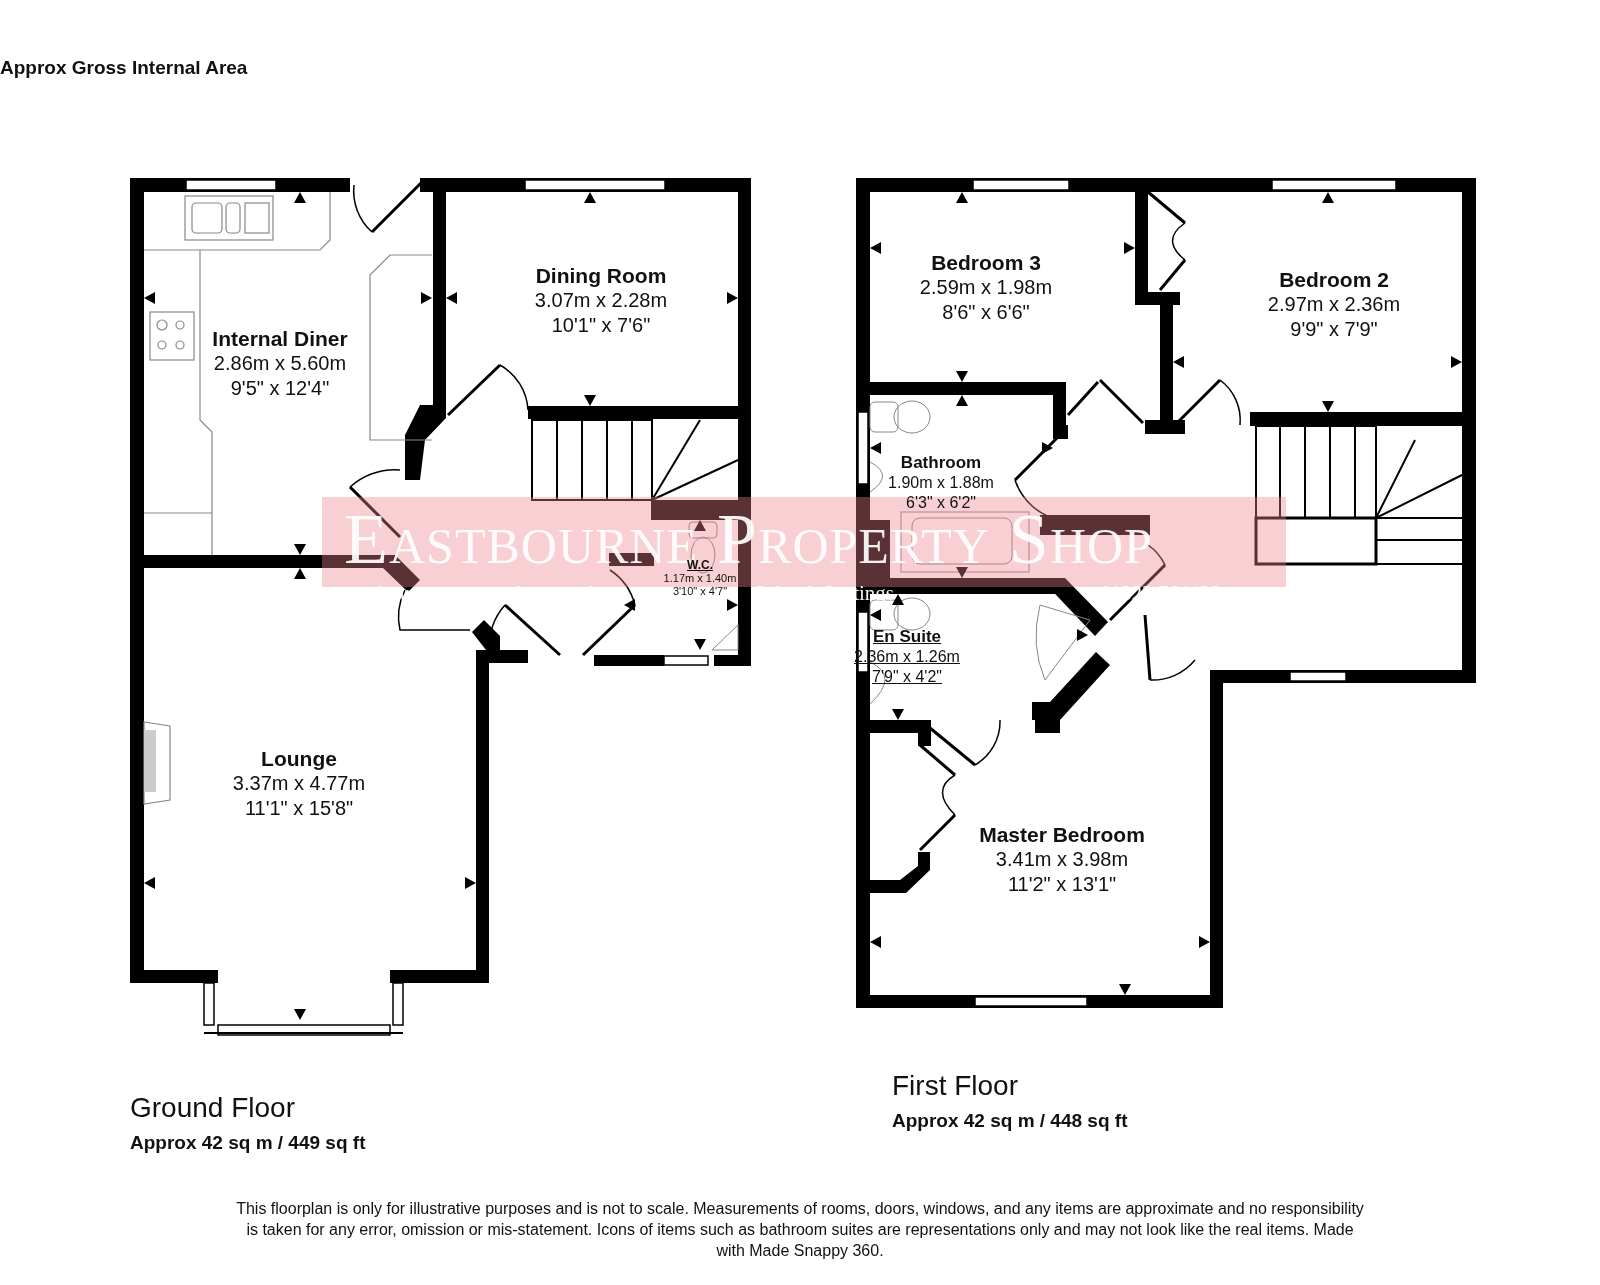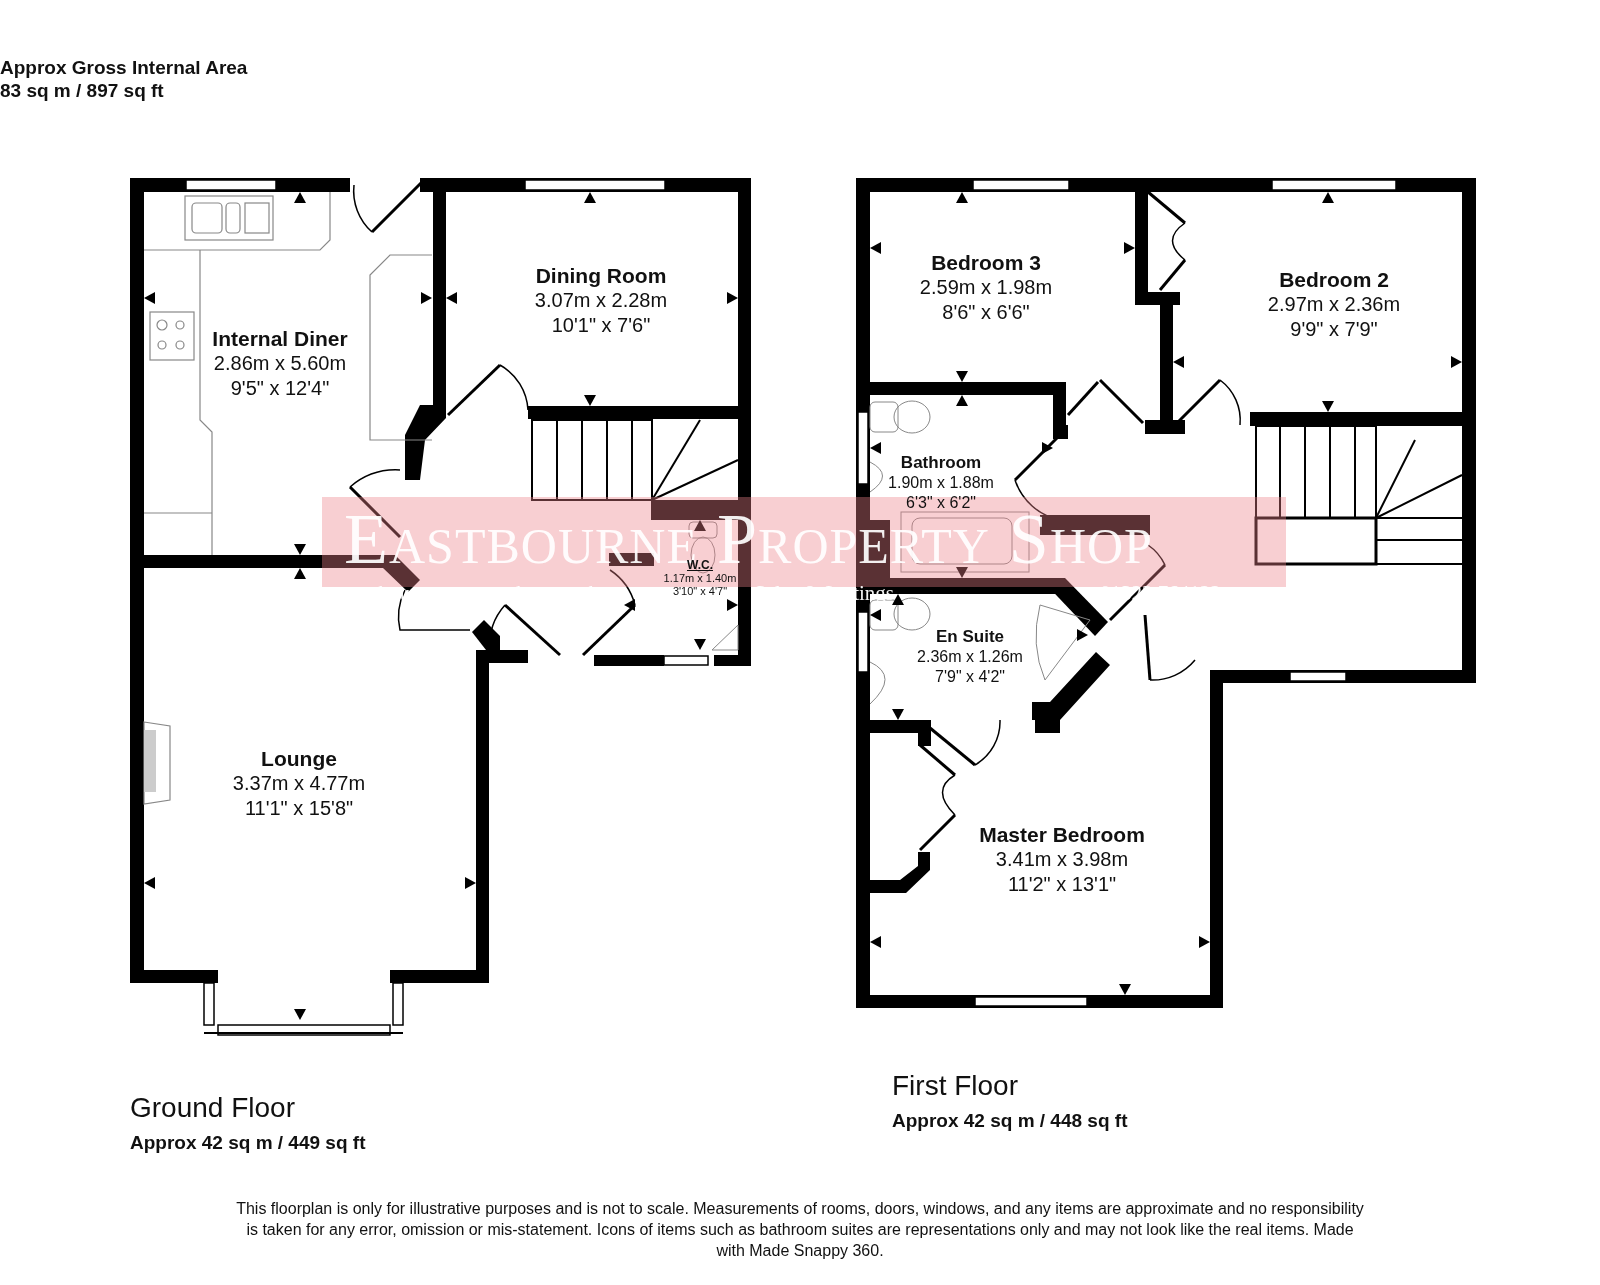--- a/index.html
+++ b/index.html
@@ -20,21 +20,20 @@
   .wm-brand { position:absolute; left:22px; top:0px; font-family:"Liberation Serif", serif; font-size:72px; line-height:84px; color:rgba(255,255,255,0.92); letter-spacing:1px; white-space:nowrap; font-variant:small-caps; }
   .wm-url, .wm-tag, .wm-phone { position:absolute; top:84px; font-family:"Liberation Serif", serif; font-size:21px; color:rgba(255,255,255,0.95); white-space:nowrap; }
   .wm-url { left:24px; } .wm-tag { left:432px; } .wm-phone { left:778px; }
   .disclaimer { left:230px; width:1140px; top:1198px; text-align:center; font-size:16px; line-height:21px; }
 </style>
 </head>
 <body>
 
 <div class="abs title-block">
   <div>Approx Gross Internal Area</div>
-  <div>83 sq m / 897 sq ft</div>
 </div>
 
 <svg class="plan" viewBox="0 0 1600 1285">
   <defs>
     <marker id="none"></marker>
   </defs>
 
   <g fill="#000">
 
     <rect x="130" y="178" width="14" height="805"></rect>
@@ -296,21 +295,21 @@
 <div class="room-label" style="left:1334px; top:267px;">
   <span class="name">Bedroom 2</span>
   <span class="metric">2.97m x 2.36m</span>
   <span class="imperial">9'9" x 7'9"</span>
 </div>
 <div class="room-label small" style="left:941px; top:452px;">
   <span class="name">Bathroom</span>
   <span class="metric">1.90m x 1.88m</span>
   <span class="imperial">6'3" x 6'2"</span>
 </div>
-<div class="room-label small" style="left:970px; top:626px;">
+<div class="room-label small" style="left:907px; top:626px;text-decoration:underline;">
   <span class="name">En Suite</span>
   <span class="metric">2.36m x 1.26m</span>
   <span class="imperial">7'9" x 4'2"</span>
 </div>
 <div class="room-label" style="left:1062px; top:822px;">
   <span class="name">Master Bedroom</span>
   <span class="metric">3.41m x 3.98m</span>
   <span class="imperial">11'2" x 13'1"</span>
 </div>
 

